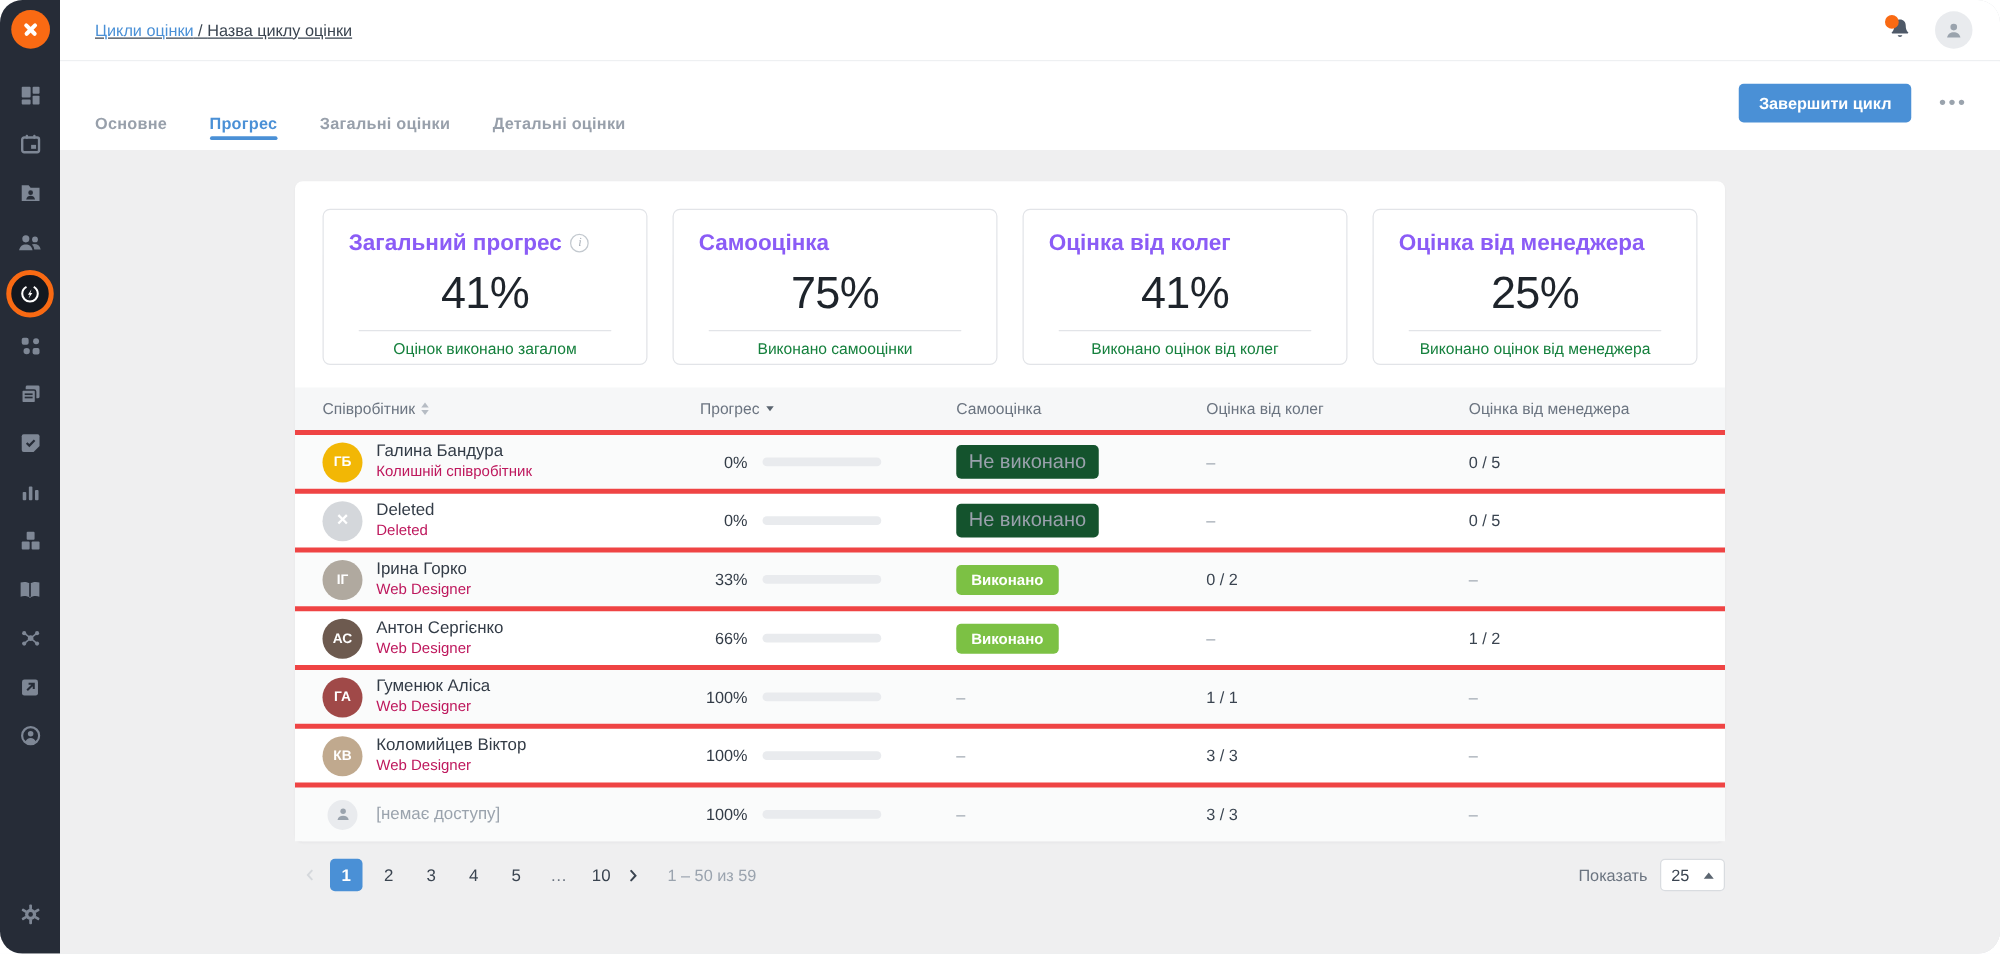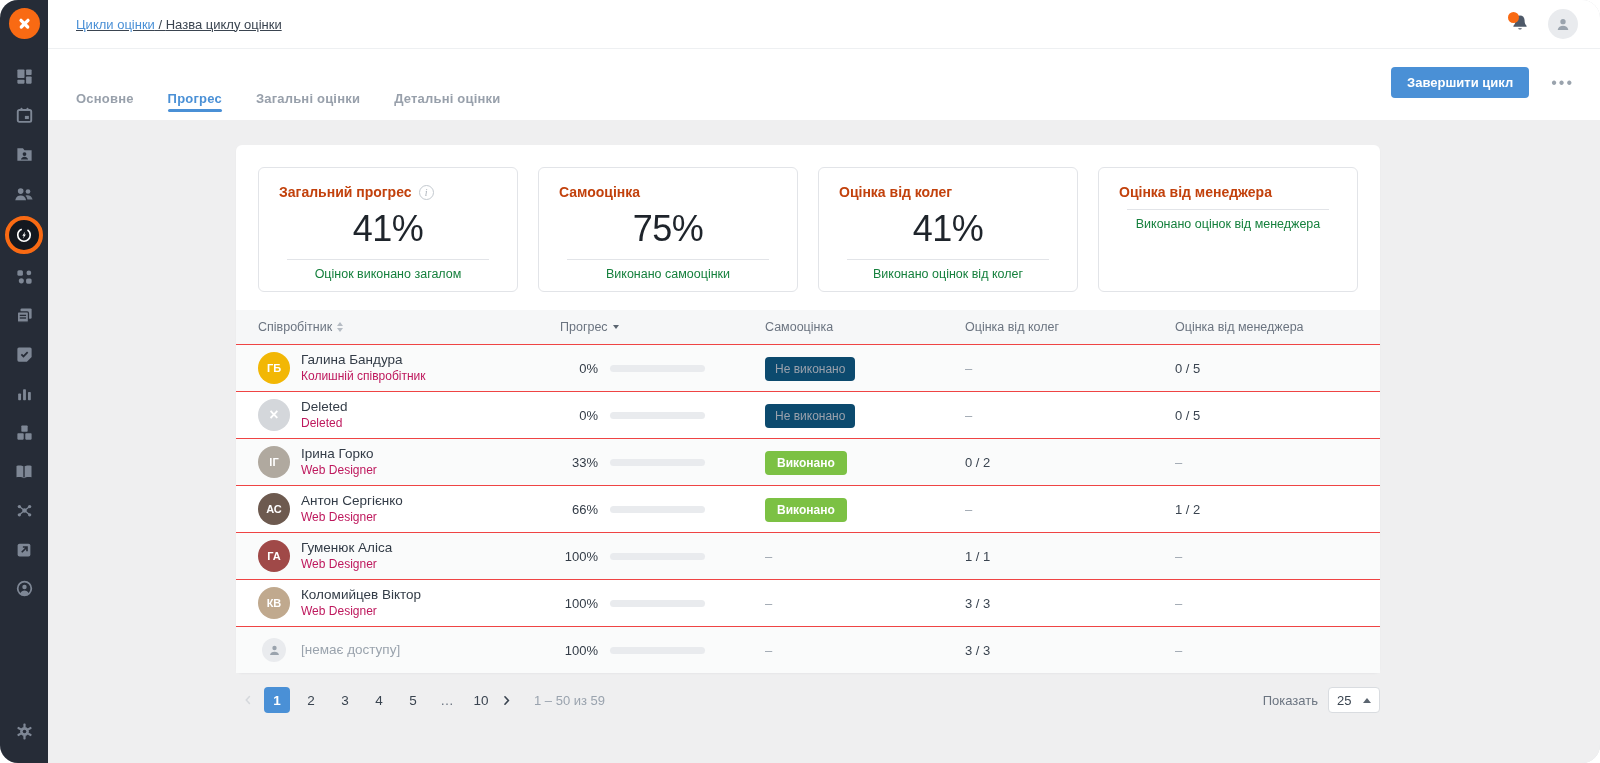--- a/index.html
+++ b/index.html
@@ -35,52 +35,52 @@
   .btn-primary { background:#4a90d6; color:#fff; font-size:13px; font-weight:600; border:none; border-radius:4px; padding:8px 16px; cursor:pointer; font-family:inherit; }
   .more-dots { color:#9aa3ad; font-size:16px; letter-spacing:2px; cursor:pointer; line-height:1; padding:4px; }
 
   .content { flex:1; background:#efeff0; overflow:hidden; }
   .panel { margin:25px 0 0 188px; width:1144px; background:#fff; border-radius:6px; box-shadow:0 1px 2px rgba(20,30,40,.04); }
 
   
   .stats { display:flex; gap:20px; padding:22px 22px 18px; }
   .stat-card { flex:1; border:1px solid #e2e4e8; border-radius:6px; padding:16px 20px 14px; height:125px; }
   .stat-title-row { display:flex; align-items:center; gap:7px; }
-  .stat-title { font-size:14px; font-weight:700; color:#c2410c; }
+  .stat-title { font-size:18px; font-weight:700; color:#8b5cf6; }
   .info-ic { width:15px; height:15px; border-radius:50%; border:1px solid #c3c9cf; color:#aab1b9; font-size:10px; display:flex; align-items:center; justify-content:center; font-family:"Liberation Serif", serif; font-style:italic; cursor:pointer; }
   .stat-value { text-align:center; font-size:36px; font-weight:300; color:#1e242b; margin-top:8px; letter-spacing:-.5px; }
   .stat-divider { height:1px; background:#e2e4e8; margin:9px 8px 7px; }
   .stat-sub { text-align:center; font-size:12.5px; color:#15803d; }
 
   
   .thead, .trow { display:grid; grid-template-columns:324px 205px 200px 210px 1fr; align-items:center; }
   .thead { background:#f6f7f8; height:34px; font-size:12.5px; color:#6b7480; }
   .th { display:flex; align-items:center; gap:5px; cursor:pointer; }
   .th:first-child { padding-left:22px; }
   .sort-both { display:flex; flex-direction:column; gap:2px; }
   .tri-up { width:0; height:0; border-left:3.5px solid transparent; border-right:3.5px solid transparent; border-bottom:4px solid #b6bcc4; }
   .tri-dn { width:0; height:0; border-left:3.5px solid transparent; border-right:3.5px solid transparent; border-top:4px solid #b6bcc4; }
   .tri-dn.dark { border-top-color:#5b6570; }
 
-  .trow { height:47px; border-top:1px solid #ef4444; font-size:13px; color:#3a4450; }
+  .trow { height:47px; border-top:4px solid #ef4444; font-size:13px; color:#3a4450; }
   .trow:nth-child(odd) { background:#fafbfb; }
   .emp { display:flex; align-items:center; gap:11px; padding-left:22px; cursor:pointer; }
   .avatar { width:32px; height:32px; border-radius:50%; flex:0 0 32px; display:flex; align-items:center; justify-content:center; font-size:11px; font-weight:700; color:#fff; overflow:hidden; }
   .avatar.av-deleted { background:#d4d7db; color:#fff; font-size:16px; font-weight:700; }
   .avatar.av-no-access { background:#e9ebee; width:24px; height:24px; flex:0 0 24px; margin:0 4px; }
   .emp-name { font-size:13.5px; color:#333c47; line-height:1.25; }
   .emp-name.muted { color:#9aa3ad; }
   .emp-sub { font-size:12px; color:#be185d; line-height:1.3; }
 
   .prog-cell { display:flex; align-items:center; gap:12px; }
   .prog-label { width:38px; text-align:right; color:#333c47; }
   .bar-track { width:95px; height:7px; border-radius:4px; background:#e9ebee; overflow:hidden; }
   .bar-fill { height:100%; border-radius:4px; }
 
-  .self-val.gray { background:#0c4a6e; color:#9aa1ac; font-size:12px; padding:5px 10px; border-radius:4px; }
+  .self-val.gray { background:#14532d; color:#9aa1ac; font-size:16px; padding:5px 10px; border-radius:4px; }
   .self-val.green { background:#7cc144; color:#fff; font-size:12px; font-weight:600; padding:5px 12px; border-radius:4px; }
   .self-val.dash { color:#9aa3ad; }
   .num-val.dim { color:#9aa3ad; }
 
   
   .pagin-row { margin:14px 0 0 188px; width:1144px; display:flex; align-items:center; }
   .pg-chevron { width:24px; height:26px; display:flex; align-items:center; justify-content:center; cursor:pointer; }
   .pages { display:flex; align-items:center; gap:8px; margin-left:4px; }
   .pg { min-width:26px; height:26px; display:flex; align-items:center; justify-content:center; font-size:13.5px; color:#3a4450; border-radius:4px; cursor:pointer; padding:0 4px; }
   .pg.active { background:#4a90d6; color:#fff; font-weight:600; }
@@ -296,20 +296,21 @@
                 <span class="stat-title">Оцінка від колег</span>
               </div>
             <div class="stat-value">41%</div>
             <div class="stat-divider"></div>
             <div class="stat-sub">Виконано оцінок від колег</div>
           </div>
           <div class="stat-card">
             <div class="stat-title-row">
                 <span class="stat-title">Оцінка від менеджера</span>
               </div>
+            <div class="stat-value">25%</div>
             <div class="stat-divider"></div>
             <div class="stat-sub">Виконано оцінок від менеджера</div>
           </div>
         </div>
 
         <div class="thead">
           <div class="th">
             <span>Співробітник</span>
             <span class="sort-both">
                 <span class="tri-up"></span>

